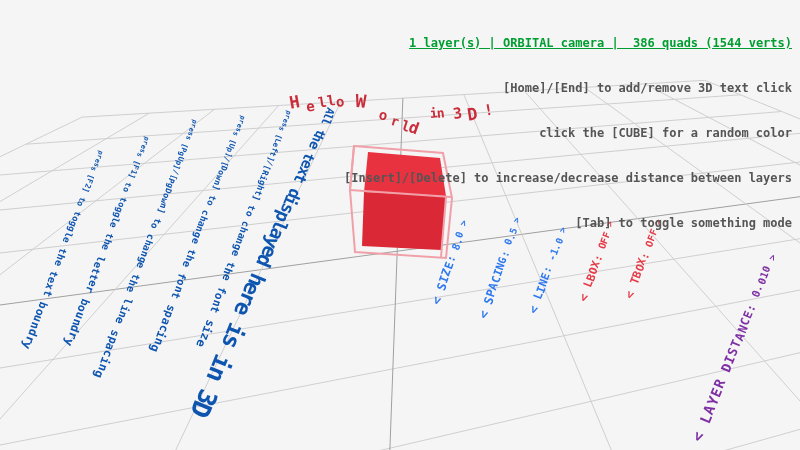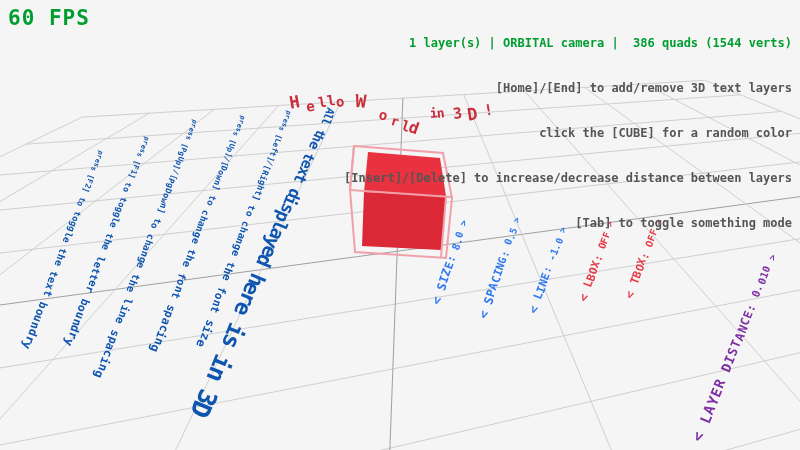--- a/index.html
+++ b/index.html
@@ -380,23 +380,22 @@
       <span class="hello-char" style="left: 393px; top: 114px; font-size: 13px; color: rgb(201, 45, 58); transform: rotate(16deg);">r</span>
       <span class="hello-char" style="left: 404px; top: 118px; font-size: 14px; color: rgb(201, 45, 58); transform: rotate(18deg);">l</span>
       <span class="hello-char" style="left: 412px; top: 119px; font-size: 16px; color: rgb(201, 45, 58); transform: rotate(20deg);">d</span>
       <span class="hello-char" style="left: 429px; top: 107px; font-size: 13px; color: rgb(201, 45, 58); transform: rotate(-6deg);">i</span>
       <span class="hello-char" style="left: 436px; top: 107px; font-size: 13px; color: rgb(201, 45, 58); transform: rotate(-7deg);">n</span>
       <span class="hello-char" style="left: 452px; top: 107px; font-size: 15px; color: rgb(201, 45, 58); transform: rotate(-8deg);">3</span>
       <span class="hello-char" style="left: 466px; top: 107px; font-size: 17px; color: rgb(201, 45, 58); transform: rotate(-9deg);">D</span>
       <span class="hello-char" style="left: 483px; top: 104px; font-size: 15px; color: rgb(201, 45, 58); transform: rotate(-10deg);">!</span>
     </div>
 
-  <div class="fps" style="color: rgb(0, 158, 48);">60 FPS</div>
 
   <div class="helpR">
-    <div id="statusBar" style="color: rgb(0, 158, 48);">1 layer(s) | ORBITAL camera |  386 quads (1544 verts)</div>
-    <div style="color: rgb(85, 85, 85);">[Home]/[End] to add/remove 3D text layers</div>
+    <div id="statusBar" style="color: rgb(0, 158, 48); text-decoration: underline;">1 layer(s) | ORBITAL camera |  386 quads (1544 verts)</div>
+    <div style="color: rgb(85, 85, 85);">[Home]/[End] to add/remove 3D text click</div>
     <div style="color: rgb(85, 85, 85);">click the [CUBE] for a random color</div>
     <div style="color: rgb(85, 85, 85);">[Insert]/[Delete] to increase/decrease distance between layers</div>
     <div style="color: rgb(85, 85, 85);">[Tab] to toggle something mode</div>
   </div>
 
 </div>
 
 </body></html>

